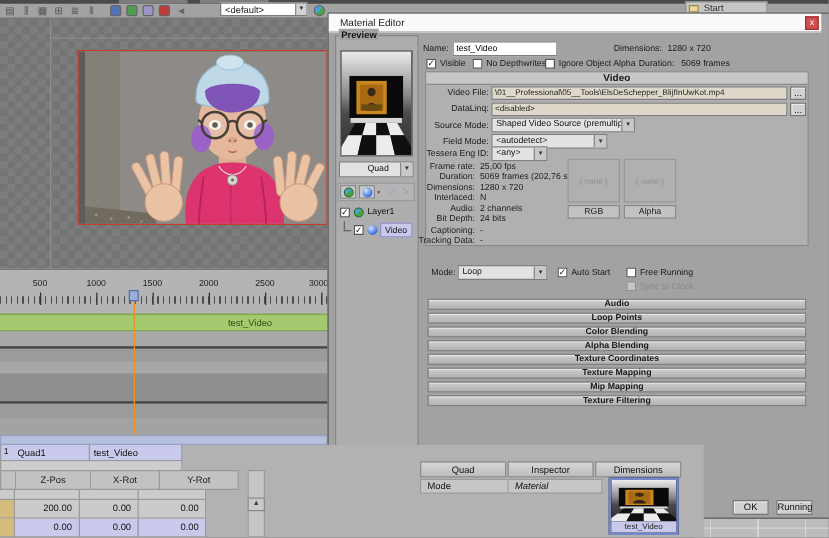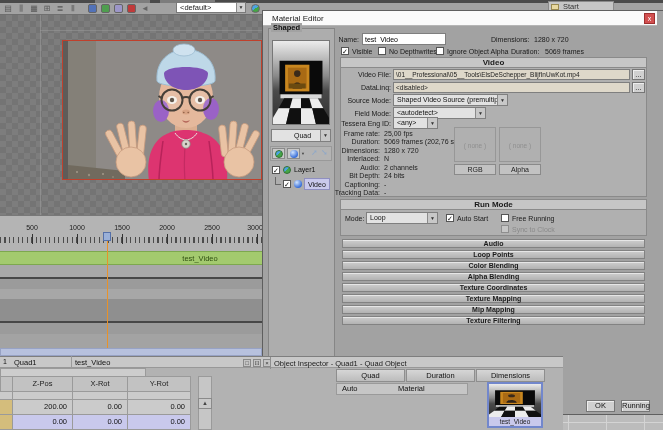--- a/index.html
+++ b/index.html
@@ -73,21 +73,21 @@
   .treelbl { font-size:7px; color:#111; line-height:10px; }
   .sel { background:#c9c9ec; border:1px solid #8f8fc0; }
 
   
   #bottom { left:0; top:356px; width:563px; height:74px; z-index:8; background:#b2b2b2; }
   #b-header { left:0; top:0; width:563px; height:12px; background:#c8c8c8; border-top:1px solid #7e7e7e; border-bottom:1px solid #989898; }
   .winbtn { top:2px; width:8px; height:8px; background:#c4c4c4; border:1px solid #8a8a8a; font-size:6px; line-height:6px; text-align:center; color:#333; }
   #b-title { left:274px; top:2px; font-size:7.5px; color:#1a1a1a; white-space:nowrap; }
   .thcell { top:20px; height:16px; background:#c2c2c2; border:1px solid #9a9a9a; border-left:none; text-align:center; font-size:7.5px; line-height:14px; color:#222; }
   .tcell { height:100%; border-right:1px solid #9a9a9a; border-bottom:1px solid #9a9a9a; font-size:7.5px; line-height:14px; color:#111; text-align:right; padding-right:5px; }
-  .trow { left:0; width:191px; display:flex; }
+  .trow { left:0; width:165px; display:flex; }
   .marker { background:#d4bd7c !important; }
   #lt-scroll { left:198px; top:20px; width:14px; height:54px; background:#c6c6c6; border:1px solid #9a9a9a; }
   #lt-up { left:198px; top:42px; width:14px; height:11px; background:#c9c9c9; border:1px solid #8a8a8a; font-size:6px; line-height:9px; text-align:center; color:#444; }
   .tab { top:13px; width:69px; height:13px; background:linear-gradient(#d6d6d6,#bcbcbc); border:1px solid #8e8e8e; text-align:center; font-size:7.5px; line-height:11px; color:#111; }
   .fhcell { top:27px; height:12px; background:#c6c6c6; border:1px solid #9a9a9a; font-size:7.5px; line-height:10px; color:#111; padding-left:5px; }
   #insp-row { left:336px; top:39px; width:146px; height:13px; background:#c9c9ec; border-bottom:1px solid #9a9a9a; border-left:1px solid #9a9a9a; border-right:1px solid #9a9a9a; }
   #insp-empty { left:336px; top:52px; width:146px; height:22px; background:#cdcdcd; border-left:1px solid #9a9a9a; border-right:1px solid #9a9a9a; }
   #thumb { left:487px; top:26px; width:56px; height:46px; border:2px solid #7287cc; background:#000; }
   #thumb-cap { position:absolute; left:0; bottom:0; width:52px; height:9px; background:#c9c9ec; text-align:center; font-size:6.5px; line-height:9px; color:#222; }
 
@@ -222,21 +222,21 @@
 
 <div id="grid-corner" class="abs"></div>
 
 <div id="dialog" class="abs">
   <div id="dlg-titlebar" class="abs">
     <div id="dlg-title" class="abs">Material Editor</div>
   </div>
   <div id="dlg-close" class="abs">x</div>
 
   <div id="pv-group" class="abs"></div>
-  <div id="pv-label" class="abs">Shaped</div>
+  <div id="pv-label" class="abs">Preview</div>
   <div class="scene abs" style="left:9px;top:29px;width:58px;height:85px;">
     <svg width="56" height="83" viewBox="0 0 60 84" preserveAspectRatio="none">
       <defs>
           <linearGradient id="g1" x1="0" y1="0" x2="0" y2="1">
         <stop offset="0" stop-color="#ececec"></stop>
             <stop offset="0.42" stop-color="#8a8a8a"></stop>
             <stop offset="0.6" stop-color="#4a4a4a"></stop>
             <stop offset="1" stop-color="#2e2e2e"></stop>
       </linearGradient>
         </defs>
@@ -333,23 +333,20 @@
   <div class="inforow-v abs" style="top:161px;">24 bits</div>
   <div class="inforow-l abs" style="top:170px;">Captioning:</div>
   <div class="inforow-v abs" style="top:170px;">-</div>
   <div class="inforow-l abs" style="top:178px;">Tracking Data:</div>
   <div class="inforow-v abs" style="top:178px;">-</div>
   <div class="nonebox abs" style="left:191px;top:116px;width:42px;height:35px;line-height:35px;">( none )</div>
   <div class="nonebox abs" style="left:236px;top:116px;width:42px;height:35px;line-height:35px;">( none )</div>
   <div class="nonelbl abs" style="left:191px;top:153px;width:42px;height:11px;">RGB</div>
   <div class="nonelbl abs" style="left:236px;top:153px;width:42px;height:11px;">Alpha</div>
 
-  <div class="group abs" style="left:77px;top:188px;width:307px;height:37px;">
-    <div class="gheader">Run Mode</div>
-  </div>
   <div class="lbl abs" style="left:82px;top:202px;">Mode:</div>
   <div class="dd abs" style="left:103px;top:201px;width:72px;height:12px;">
     <span>Loop</span><span class="arr">▼</span>
   </div>
   <div class="cb checked abs" style="left:183px;top:203px;"></div>
   <div class="lbl abs" style="left:194px;top:202px;">Auto Start</div>
   <div class="cb abs" style="left:238px;top:203px;"></div>
   <div class="lbl abs" style="left:249px;top:202px;">Free Running</div>
   <div class="cb disabled abs" style="left:238px;top:214px;"></div>
   <div class="lbl abs" style="left:249px;top:213px;color:#8a8a8a;">Sync to Clock</div>
@@ -361,27 +358,20 @@
   <div class="acc abs" style="top:272px;">Texture Coordinates</div>
   <div class="acc abs" style="top:283px;">Texture Mapping</div>
   <div class="acc abs" style="top:294px;">Mip Mapping</div>
   <div class="acc abs" style="top:305px;">Texture Filtering</div>
 
   <div class="btn3 abs" style="left:323px;top:389px;width:29px;height:12px;line-height:10px;">OK</div>
   <div class="btn3 abs" style="left:358px;top:389px;width:29px;height:12px;line-height:10px;">Running</div>
 </div>
 
 <div id="bottom" class="abs">
-  <div id="b-header" class="abs">
-    <div class="winbtn abs" style="left:243px;">□</div>
-    <div class="winbtn abs" style="left:253px;">⊡</div>
-    <div class="winbtn abs" style="left:263px;">×</div>
-    <div class="abs" style="left:270px;top:0;width:1px;height:12px;background:#8e8e8e;"></div>
-    <div id="b-title" class="abs">Object Inspector - Quad1 - Quad Object</div>
-  </div>
 
   <div class="thcell abs" style="left:0;width:13px;border-left:1px solid #9a9a9a;"></div>
   <div class="thcell abs" style="left:13px;width:60px;">Z-Pos</div>
   <div class="thcell abs" style="left:73px;width:55px;">X-Rot</div>
   <div class="thcell abs" style="left:128px;width:63px;">Y-Rot</div>
   <div class="trow abs" style="top:36px;height:8px;background:#cbcbcb;">
     <div class="tcell" style="width:13px;"></div>
     <div class="tcell" style="width:60px;"></div>
     <div class="tcell" style="width:55px;"></div>
     <div class="tcell" style="width:63px;"></div>
@@ -395,24 +385,24 @@
   <div class="trow abs" style="top:59px;height:15px;background:#c9c9ec;">
     <div class="tcell marker" style="width:13px;"></div>
     <div class="tcell" style="width:60px;">0.00</div>
     <div class="tcell" style="width:55px;">0.00</div>
     <div class="tcell" style="width:63px;">0.00</div>
   </div>
   <div id="lt-scroll" class="abs"></div>
   <div id="lt-up" class="abs">▲</div>
 
   <div class="tab abs" style="left:336px;">Quad</div>
-  <div class="tab abs" style="left:406px;">Duration</div>
+  <div class="tab abs" style="left:406px;">Inspector</div>
   <div class="tab abs" style="left:476px;">Dimensions</div>
-  <div class="fhcell abs" style="left:336px;width:71px;">Auto</div>
-  <div class="fhcell abs" style="left:393px;width:75px;border-left:none;">Material</div>
+  <div class="fhcell abs" style="left:336px;width:71px;">Mode</div>
+  <div class="fhcell abs" style="left:407px;width:75px;border-left:none;font-style:italic;">Material</div>
   <div id="insp-row">
     <span class="abs" style="left:3px;top:2px;font-size:7px;color:#111;">1</span>
     <span class="abs" style="left:14px;top:2px;font-size:7.5px;color:#111;">Quad1</span>
     <span class="abs" style="left:75px;top:2px;font-size:7.5px;color:#111;">test_Video</span>
     <span class="abs" style="left:71px;top:0;width:1px;height:13px;background:#9a9a9a;"></span>
   </div>
   <div id="insp-empty"></div>
   <div id="thumb" class="abs">
     <svg width="52" height="33" viewBox="0 0 60 84" preserveAspectRatio="none">
       <defs>

